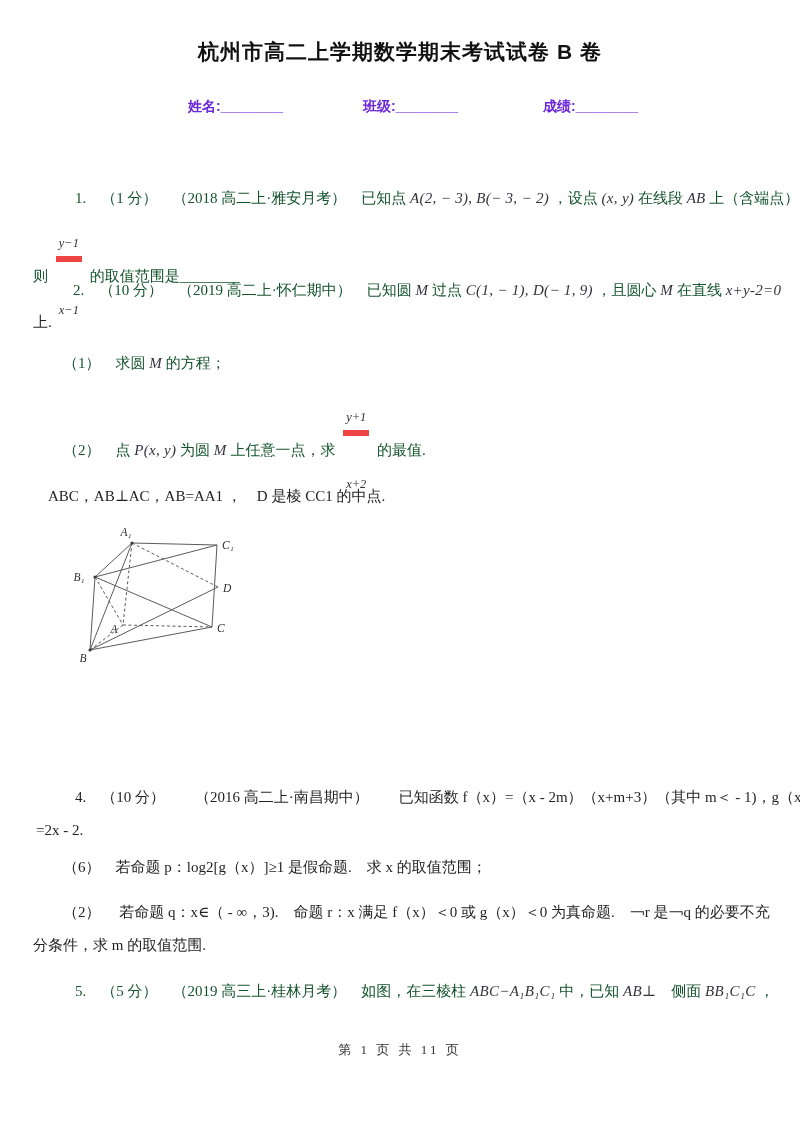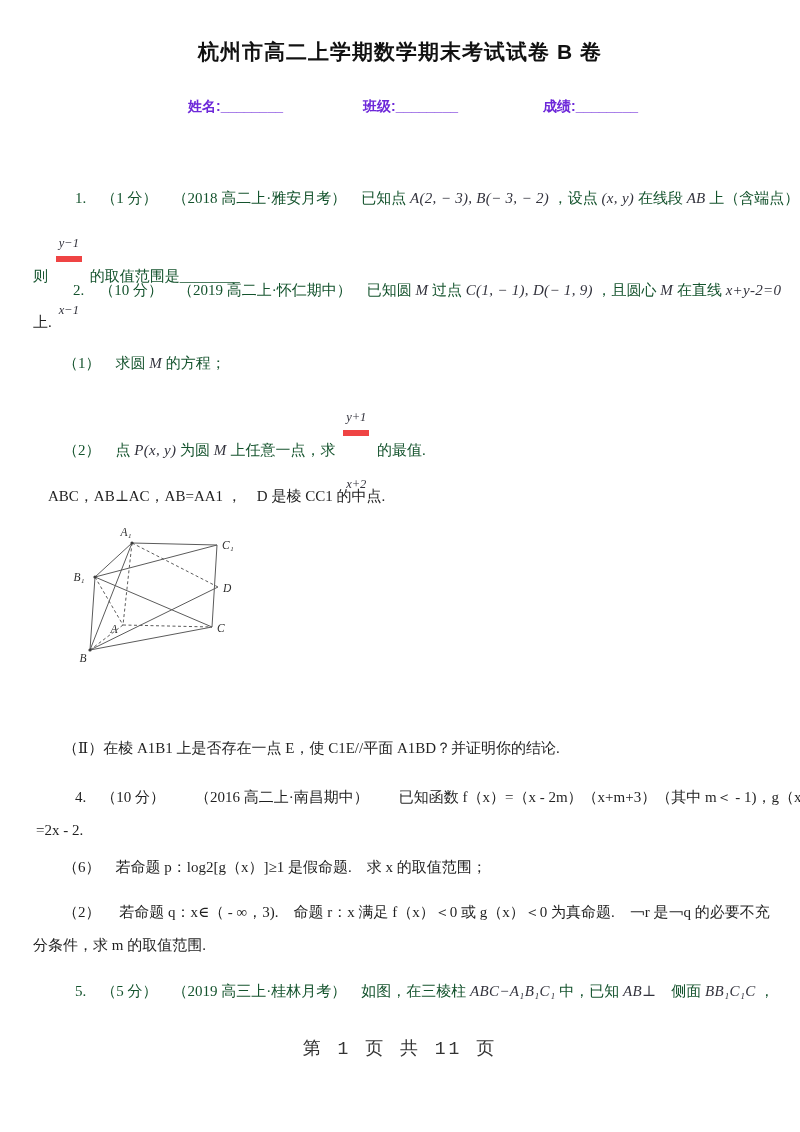--- a/index.html
+++ b/index.html
@@ -39,21 +39,21 @@
   .frac .num{display:block;border-bottom:6px solid #ef4444;padding:0 3px 4px;}
   .frac .den{display:block;padding:1px 3px 0;margin-top:40px;}
   .figure-wrap{position:absolute;left:64px;top:518px;width:185px;height:158px;}
   .figure-wrap svg{display:block;}
   .fig-label{
     font-family:"Liberation Serif","DejaVu Serif",serif;
     font-style:italic;font-size:11.5px;fill:#2e2e2e;
   }
   .footer{
     left:0;top:1040px;width:100%;text-align:center;
-    font-size:18px;letter-spacing:3px;color:#333;font-family:Liberation Mono, monospace;
+    font-size:13px;letter-spacing:3px;color:#333;
   }
 </style>
 </head>
 <body>
 
 <div class="page">
 
   <div class="line title">杭州市高二上学期数学期末考试试卷 B 卷</div>
 
   <span class="field" style="left:188px">姓名:________</span>
@@ -101,21 +101,20 @@
         <text class="fig-label" x="158" y="31" text-anchor="start">C₁</text>
         <text class="fig-label" x="15" y="63" text-anchor="middle">B₁</text>
         <text class="fig-label" x="159" y="74" text-anchor="start">D</text>
         <text class="fig-label" x="50" y="115" text-anchor="middle">A</text>
         <text class="fig-label" x="153" y="114" text-anchor="start">C</text>
         <text class="fig-label" x="19" y="144" text-anchor="middle">B</text>
       </g>
     </svg>
   </div>
 
-  <div class="line" style="left:63px;top:739px">（Ⅱ）在棱 A1B1 上是否存在一点 E，使 C1E//平面 A1BD？并证明你的结论.</div>
 
   <div class="line" style="left:75px;top:788px">4.　（10 分）　　（2016 高二上·南昌期中）　　已知函数 f（x）=（x - 2m）（x+m+3）（其中 m＜ - 1)，g（x）</div>
   <div class="line" style="left:36px;top:821px">=2x - 2.</div>
   <div class="line" style="left:63px;top:858px">（6）　若命题 p：log2[g（x）]≥1 是假命题.　求 x 的取值范围；</div>
   <div class="line" style="left:63px;top:903px">（2）　 若命题 q：x∈（ - ∞，3).　命题 r：x 满足 f（x）＜0 或 g（x）＜0 为真命题.　￢r 是￢q 的必要不充</div>
   <div class="line" style="left:33px;top:936px">分条件，求 m 的取值范围.</div>
 
   <div class="line" style="left:75px;top:982px"><span class="txt">5.　（5 分）　（2019 高三上·桂林月考）　如图，在三棱柱 </span><span class="math">ABC−A₁B₁C₁</span><span class="txt"> 中，已知 </span><span class="math">AB⊥</span><span class="txt">　侧面 </span><span class="math">BB₁C₁C</span><span class="txt"> ，</span></div>
 
   <div class="line footer">第 1 页 共 11 页</div>

